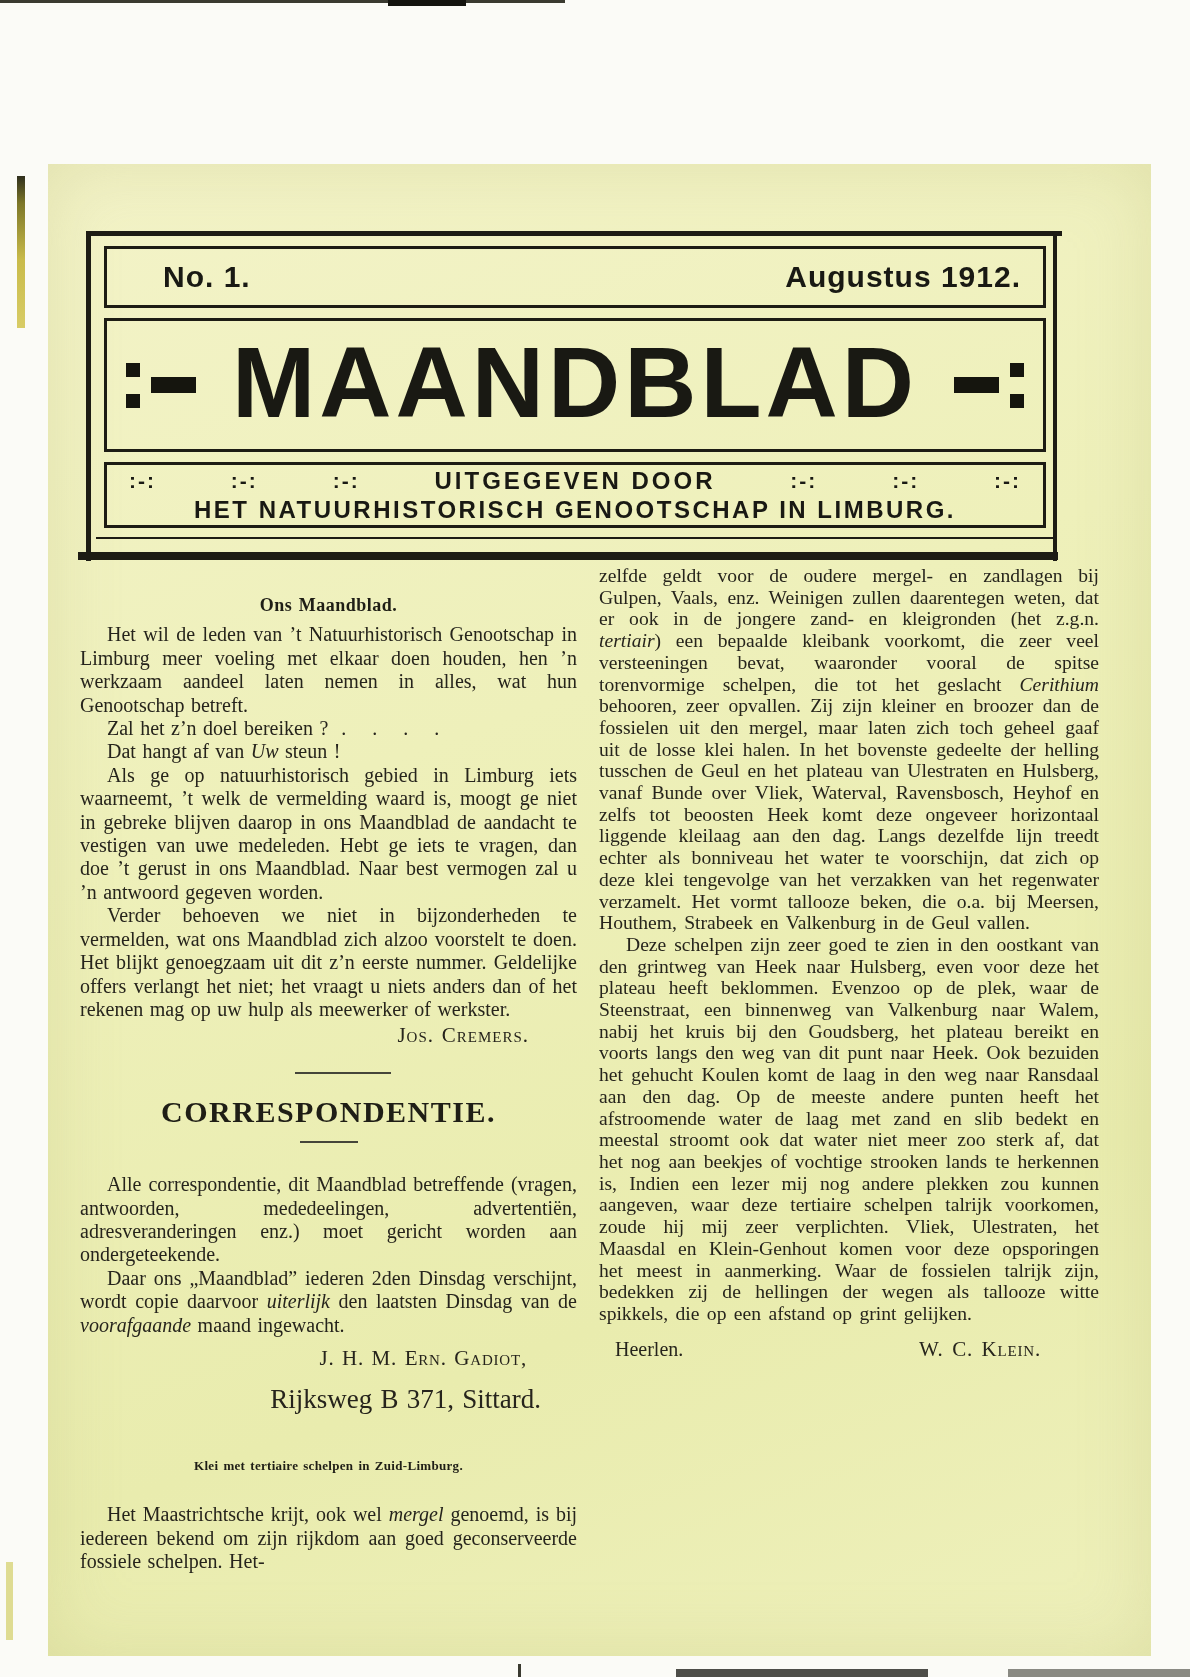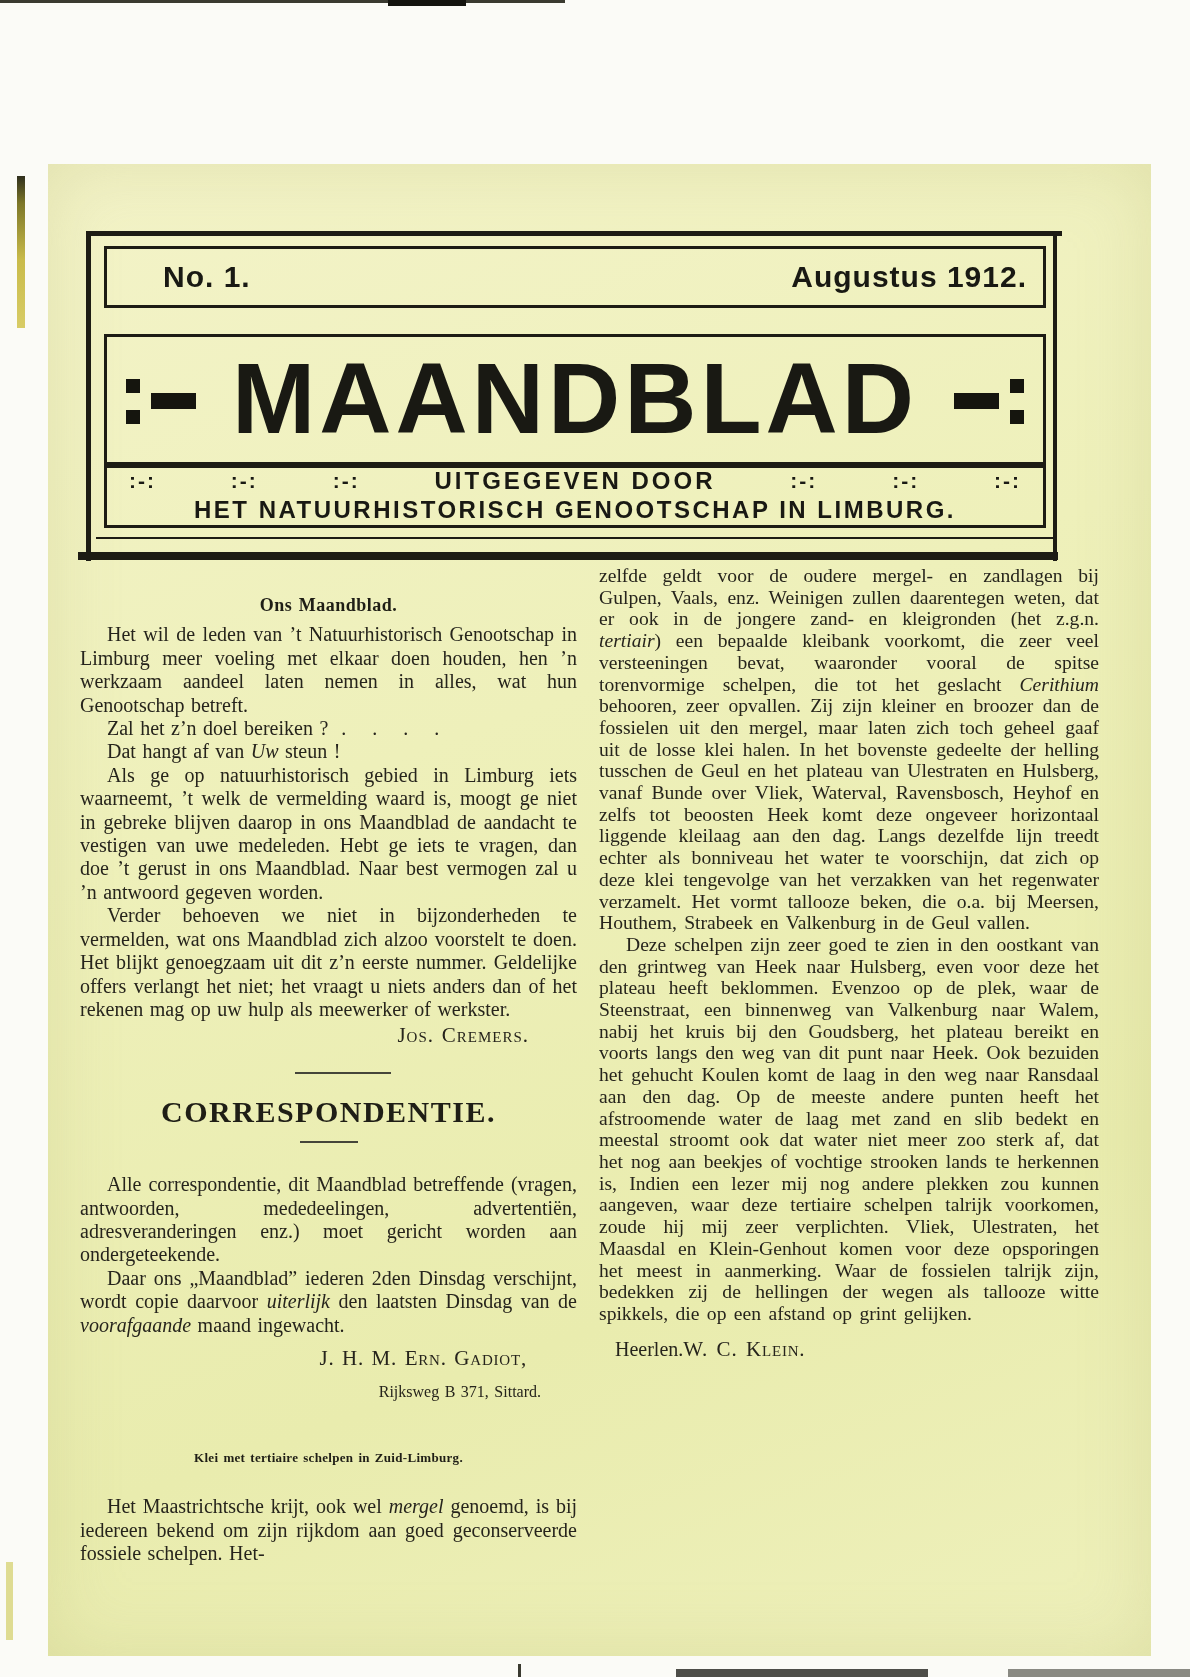--- a/index.html
+++ b/index.html
@@ -37,25 +37,25 @@
   #r-bot2  { left:78px;  top:552px; width:980px; height:8px; }
 
   .hbox {
     position:absolute; left:104px; width:942px;
     border:3px solid #1d1c14;
     font-family:"Liberation Sans", sans-serif; color:#191913;
   }
   #box-issue {
     top:246px; height:62px;
     display:flex; align-items:center; justify-content:space-between;
-    padding:0 16px 0 56px;
+    padding:0 22px 0 56px;
     font-size:30px; font-weight:bold; letter-spacing:1px;
   }
   #box-title {
-    top:334px; height:134px;
+    top:318px; height:134px;
     display:flex; align-items:center; justify-content:center; gap:36px;
   }
   .mast-title { font-size:100px; font-weight:bold; letter-spacing:4px; line-height:1; transform:translateY(-3px); }
   .orn { display:flex; align-items:center; gap:11px; }
   .orn .dots { display:flex; flex-direction:column; gap:17px; }
   .orn .dots i { display:block; width:14px; height:14px; background:#15150e; }
   .orn .dash { width:45px; height:16px; background:#15150e; }
   #box-imprint {
     top:462px; height:66px;
     display:flex; flex-direction:column; justify-content:center; gap:1px;
@@ -85,23 +85,23 @@
   .divider { height:2px; background:#45453a; }
   #div1 { width:96px; margin:24px auto 26px auto; transform:translateX(14px); }
   #div2 { width:58px; margin:18px auto 30px auto; }
 
   .sig1 {
     text-align:right; padding-right:48px; margin-top:3px;
     font-variant:small-caps; font-size:21px; letter-spacing:1px;
   }
   .sig-block { text-align:right; margin-top:10px; }
   .sig-name { font-variant:small-caps; font-size:21px; letter-spacing:.8px; padding-right:50px; }
-  .sig-addr { font-size:16px; margin-top:10px; padding-right:36px; }
+  .sig-addr { font-size:27px; margin-top:18px; padding-right:36px; }
 
-  .closing { margin-top:14px; display:flex; align-items:baseline; }
+  .closing { margin-top:14px; display:flex; justify-content:space-between; align-items:baseline; }
   .closing .place  { padding-left:16px; font-size:20px; }
   .closing .author { padding-right:58px; font-variant:small-caps; font-size:21px; letter-spacing:.8px; }
 </style>
 </head>
 <body>
 
 <div class="paper"></div>
 <div class="artifact" id="top-edge-line"></div>
 <div class="artifact" id="top-edge-dark"></div>
 <div class="artifact" id="left-strip"></div>

